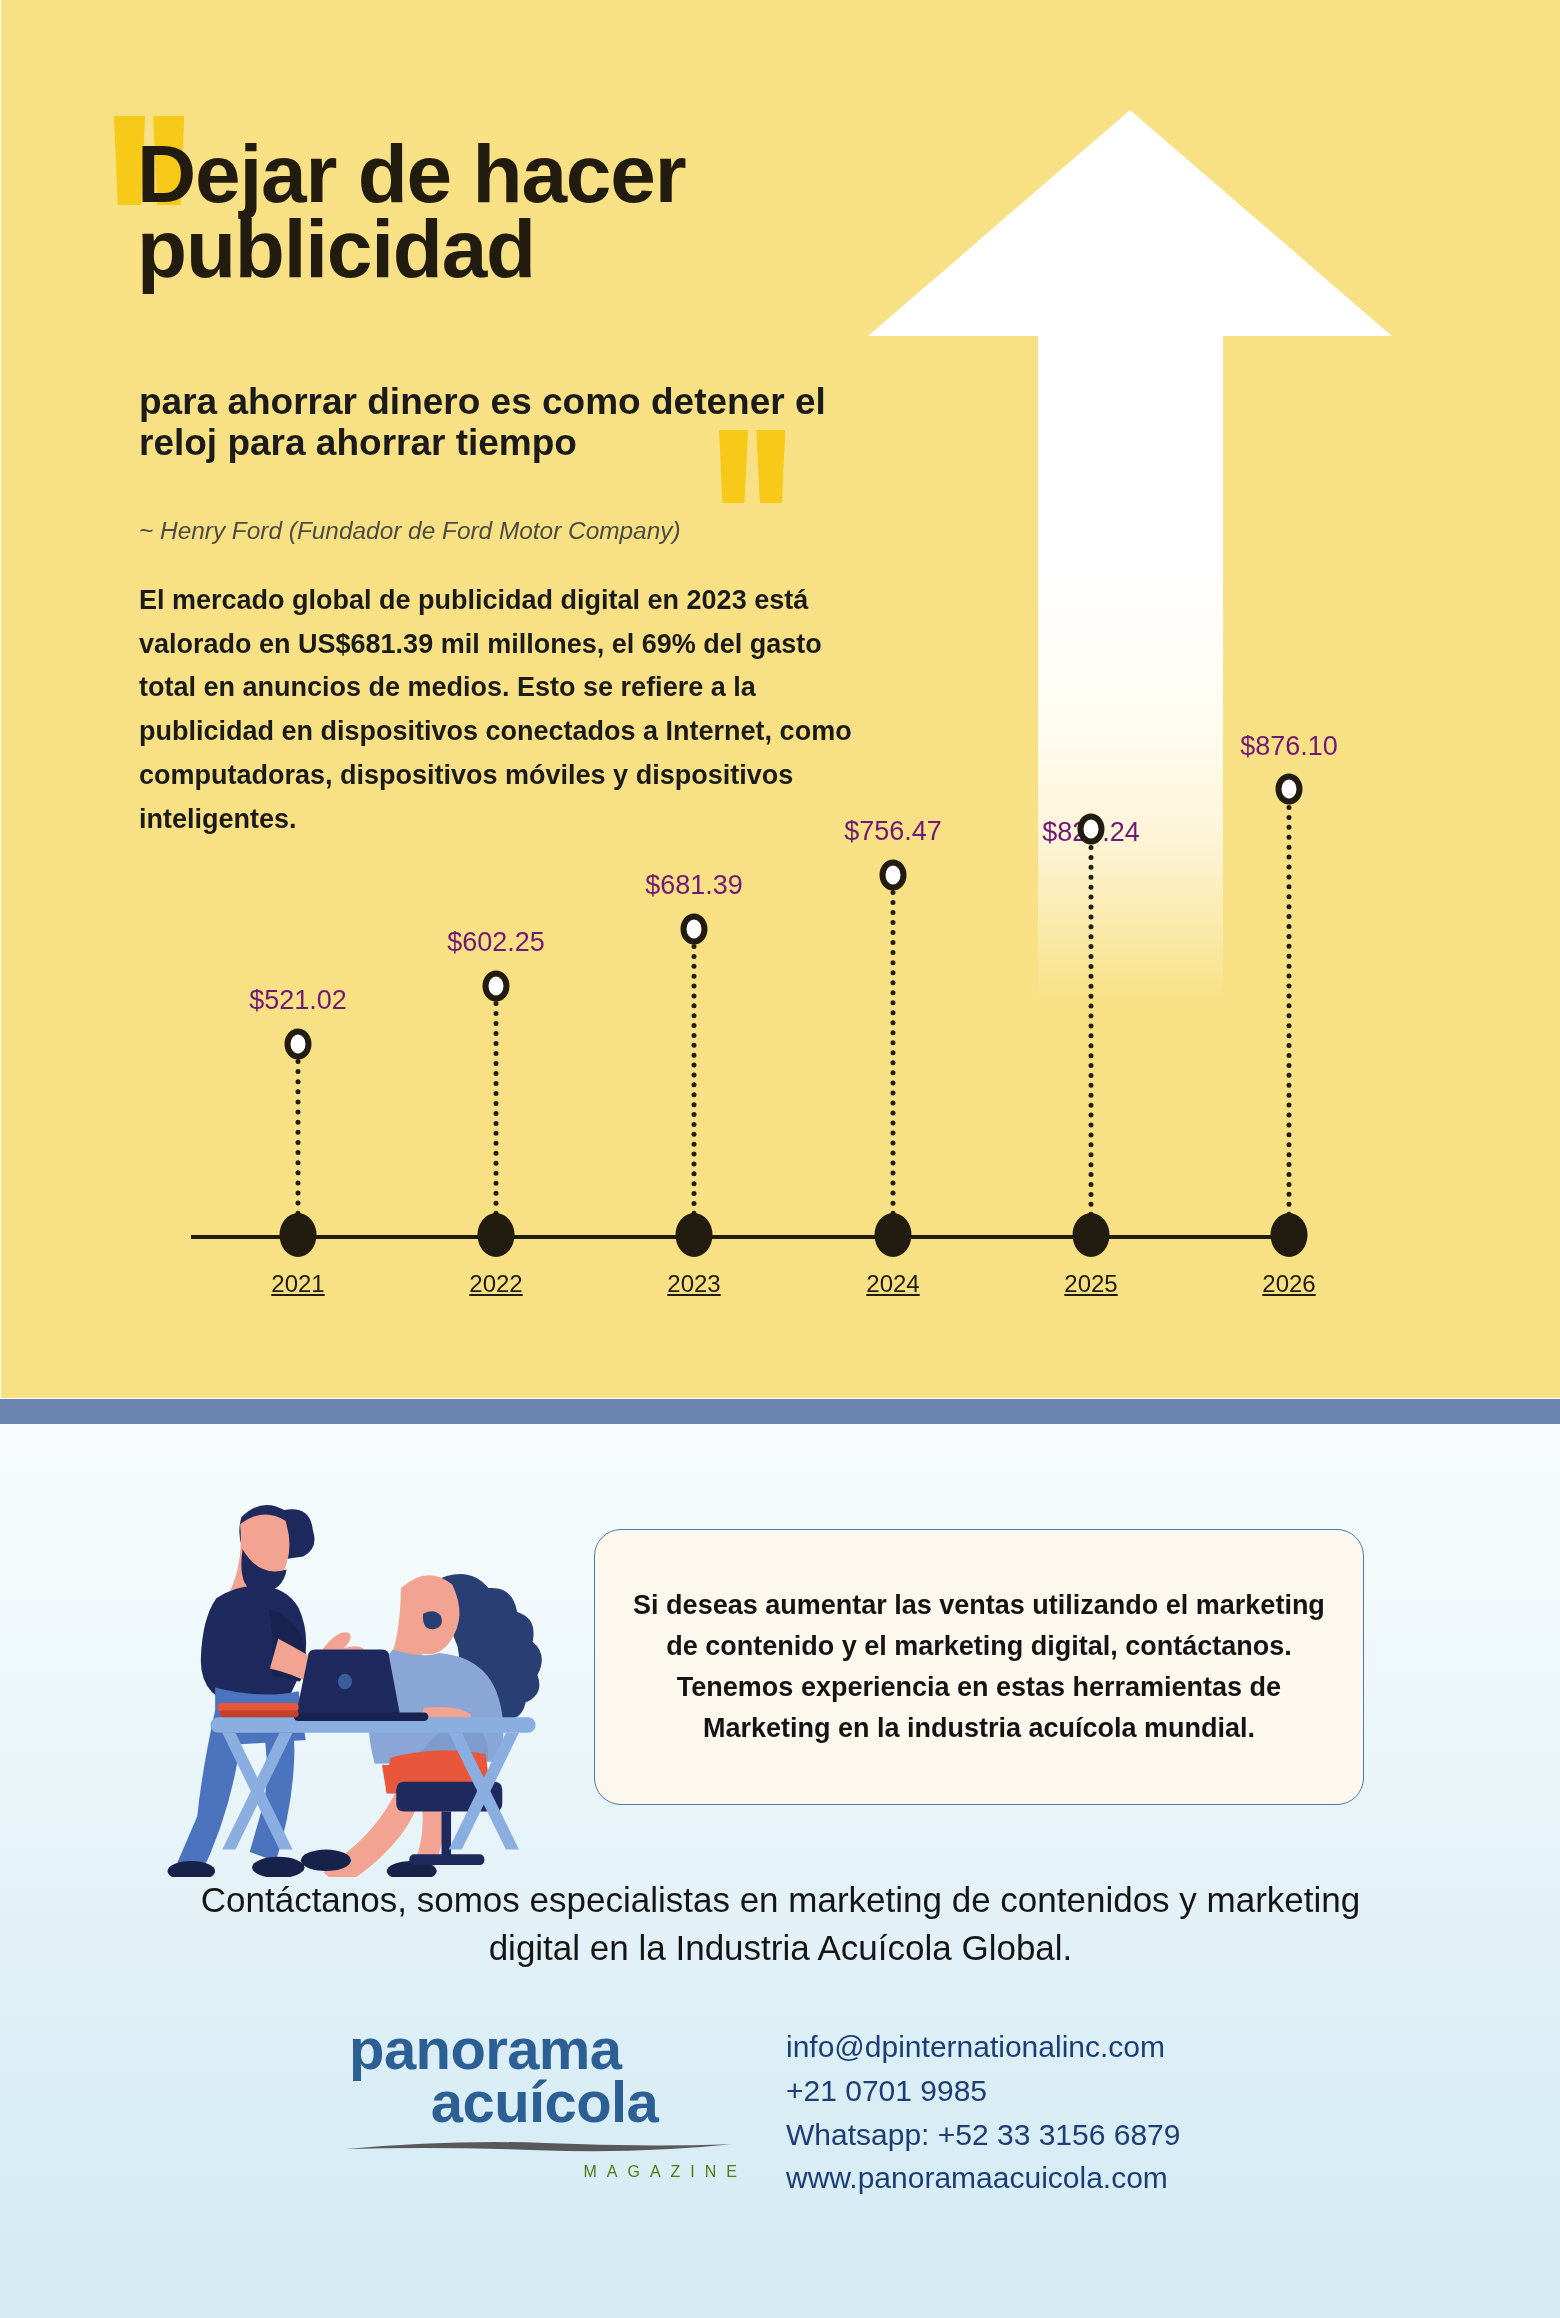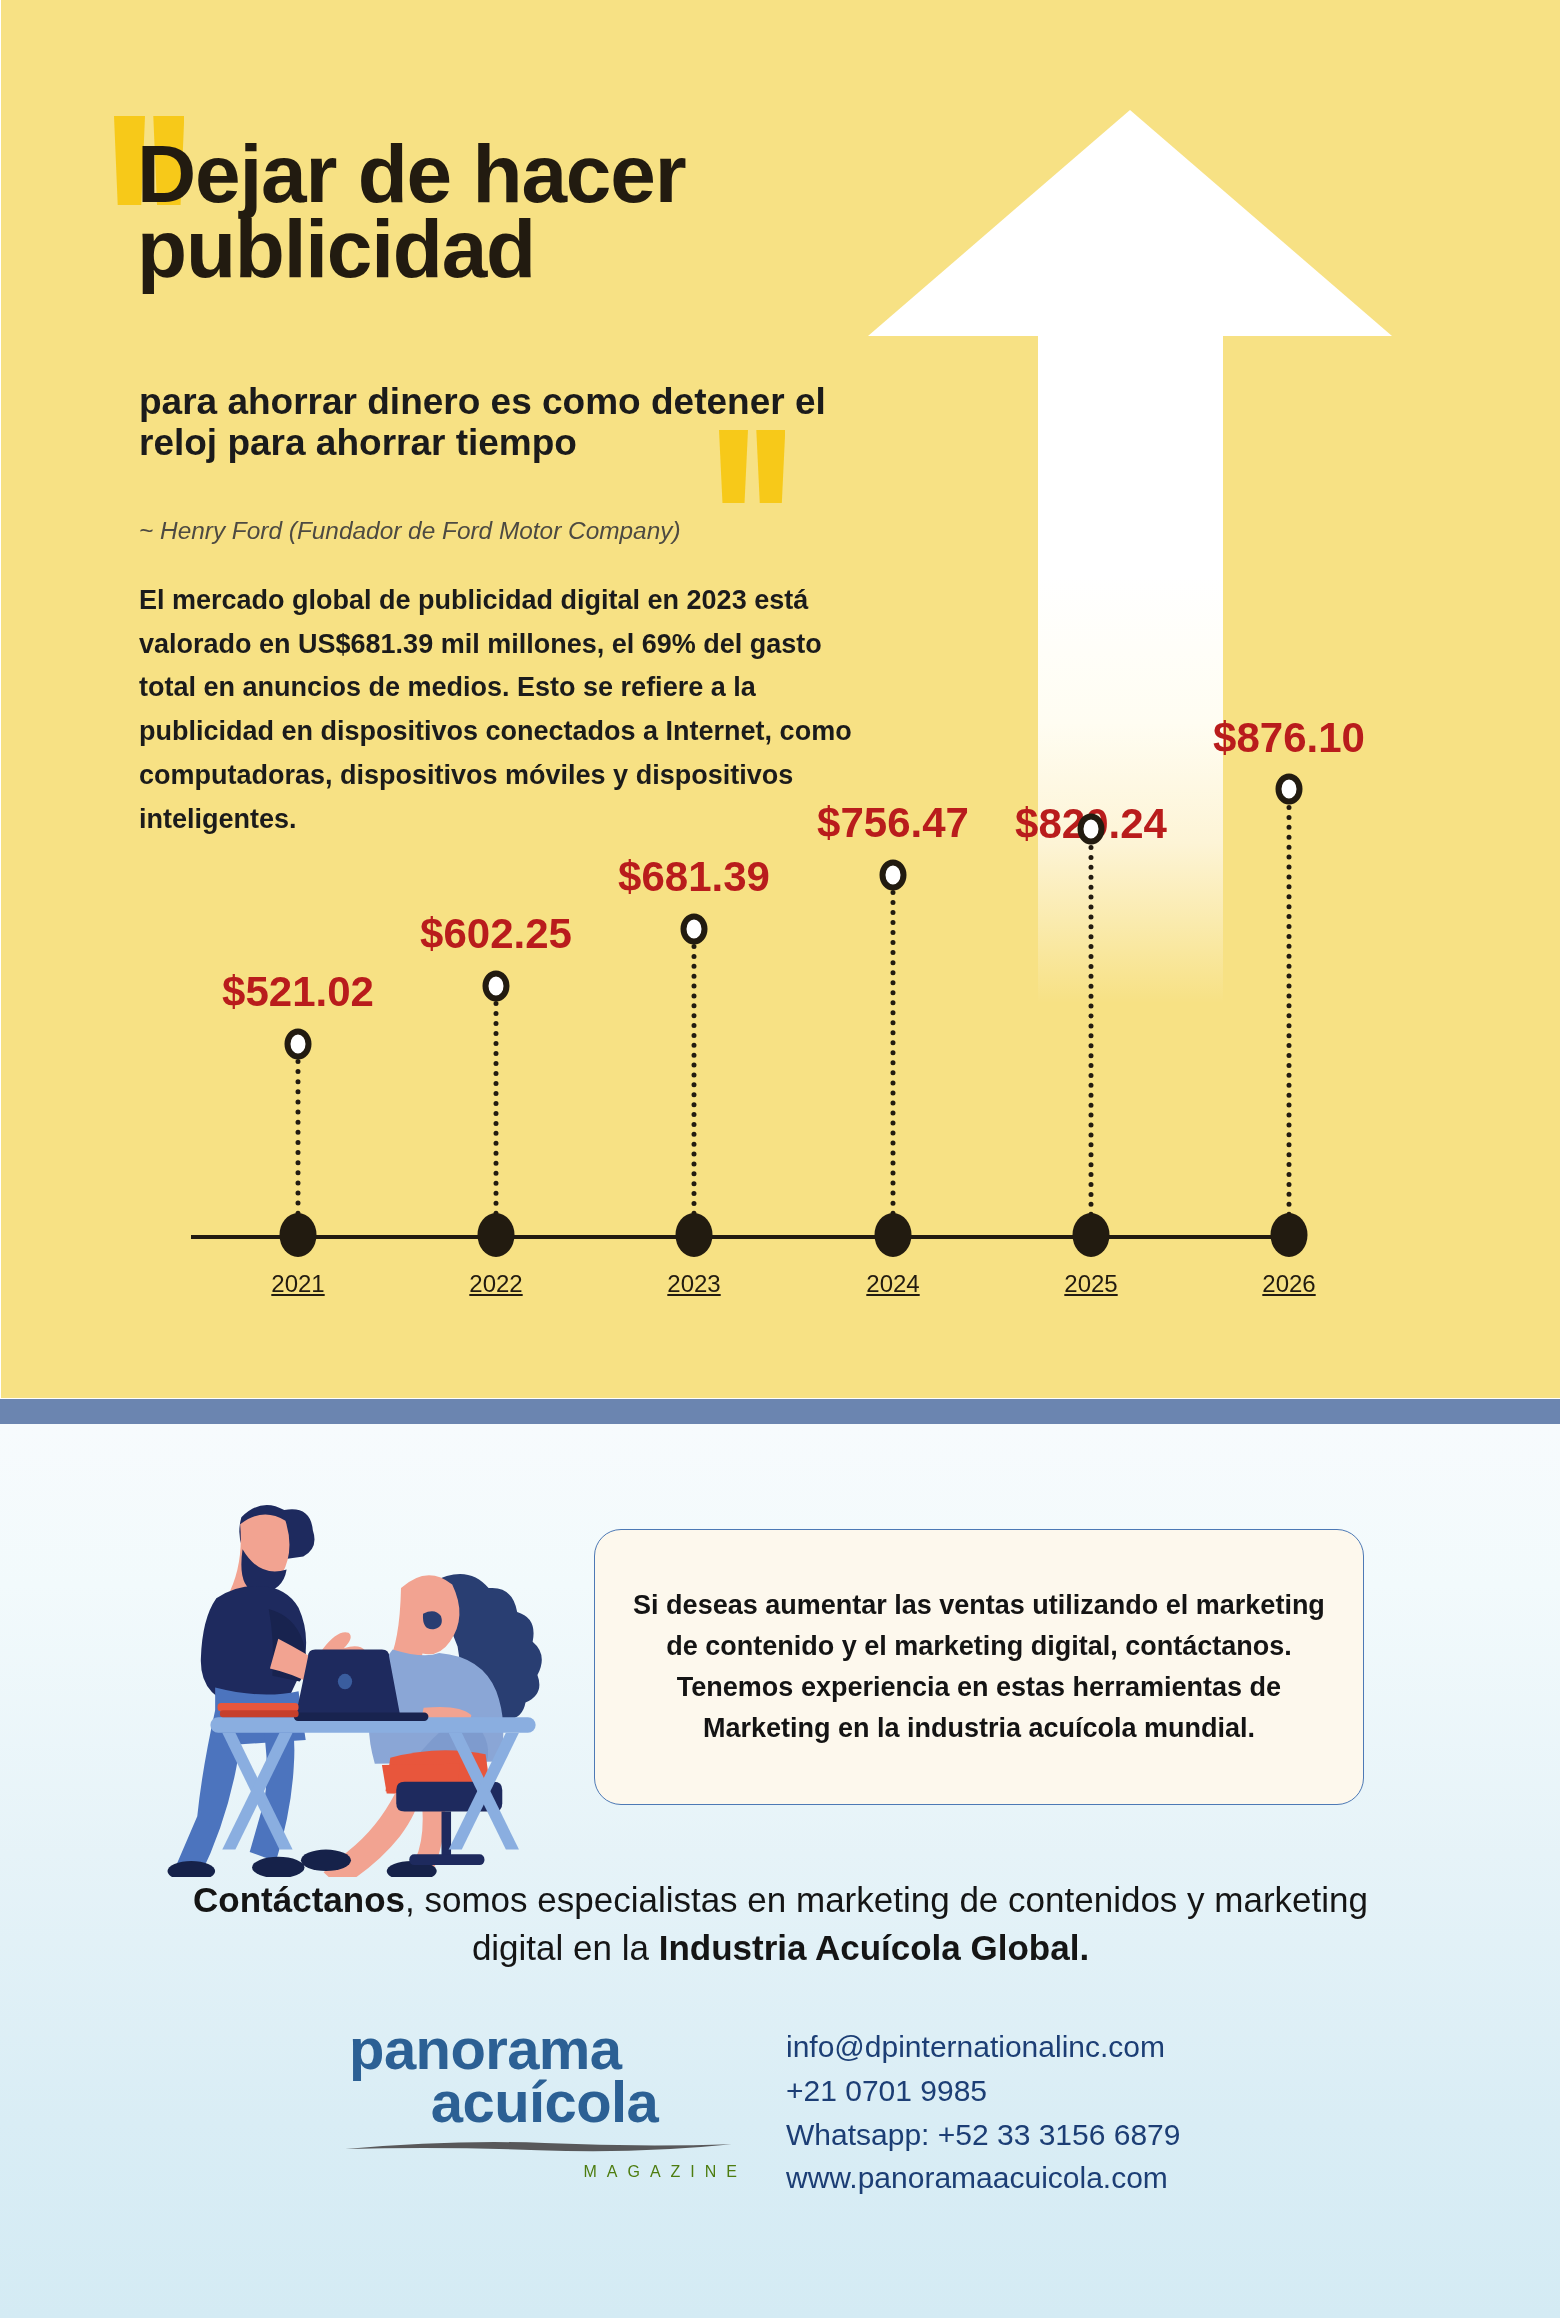--- a/index.html
+++ b/index.html
@@ -52,21 +52,21 @@
   .body-copy{
     position:absolute;left:138px;top:579px;width:733px;
     font-size:27px;line-height:1.62;font-weight:bold;color:#1b1b1b;
   }
   .axis-line{
     position:absolute;left:191px;top:1235px;width:1108px;height:4.2px;background:#221b10;
   }
   .pt{position:absolute;}
   .pt .label{
     position:absolute;transform:translate(-50%,-100%);
-    font-size:42px;font-weight:bold;color:#b91c1c;white-space:nowrap;
+    font-size:27px;font-weight:normal;color:#701a75;white-space:nowrap;
   }
   .pt .circle{
     position:absolute;transform:translate(-50%,-50%);
     width:27px;height:31px;border-radius:50%;
     background:#ffffff;border:6.6px solid #221b10;box-sizing:border-box;
   }
   .pt .stem{
     position:absolute;transform:translateX(-50%);
     width:0;border-left:5.4px dotted #221b10;
   }
@@ -104,21 +104,21 @@
   }
   .callout p{
     margin:0;padding:0 37px;text-align:center;
     font-size:27px;line-height:1.52;font-weight:bold;color:#141414;
   }
 
   .closing{
     position:absolute;left:185px;top:1876px;width:1191px;text-align:center;
     font-size:35px;line-height:1.38;color:#151515;
   }
-  .closing b{font-weight:bold;}
+  .closing b{font-weight:normal;}
 
   
   .logo{position:absolute;left:342px;top:2022px;width:405px;}
   .logo .l1,.logo .l2{
     font-size:58px;line-height:0.92;font-weight:bold;color:#2C6094;letter-spacing:-0.6px;
   }
   .logo .l1{text-align:left;padding-left:7.1px;}
   .logo .l2{text-align:center;}
   .logo .wave{margin-top:8.3px;width:393px;height:18px;}
   .logo .mag{

